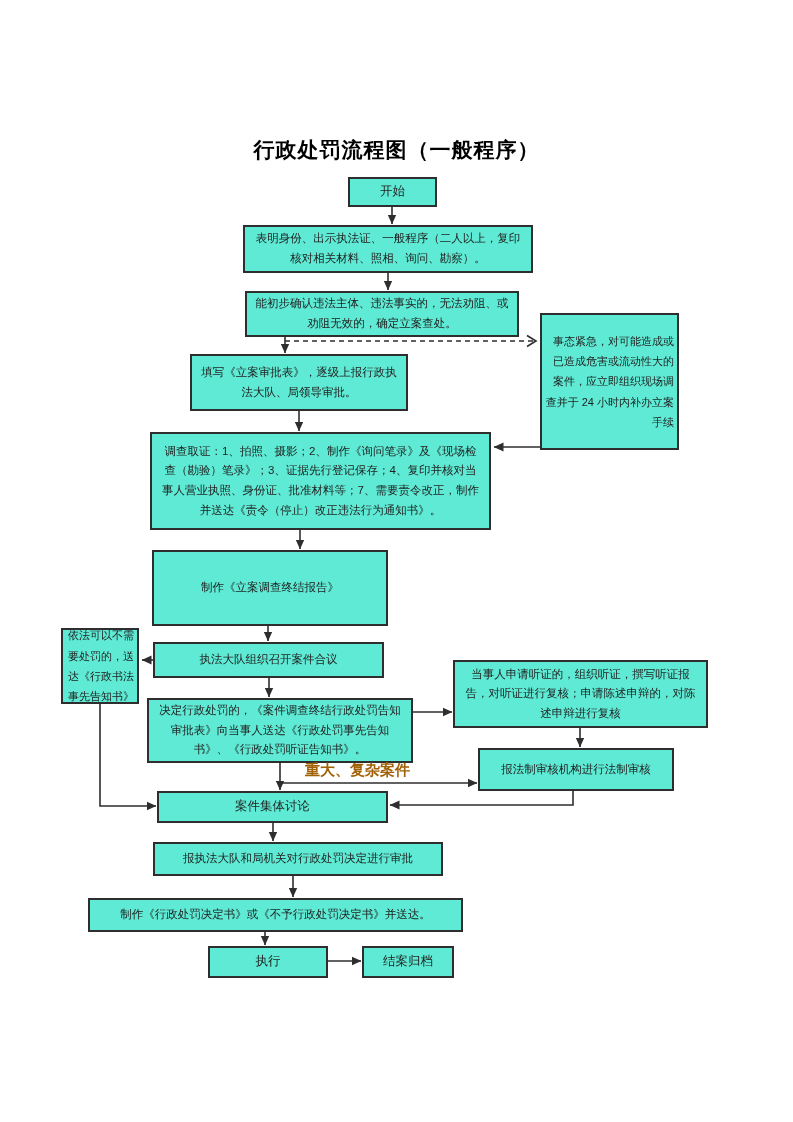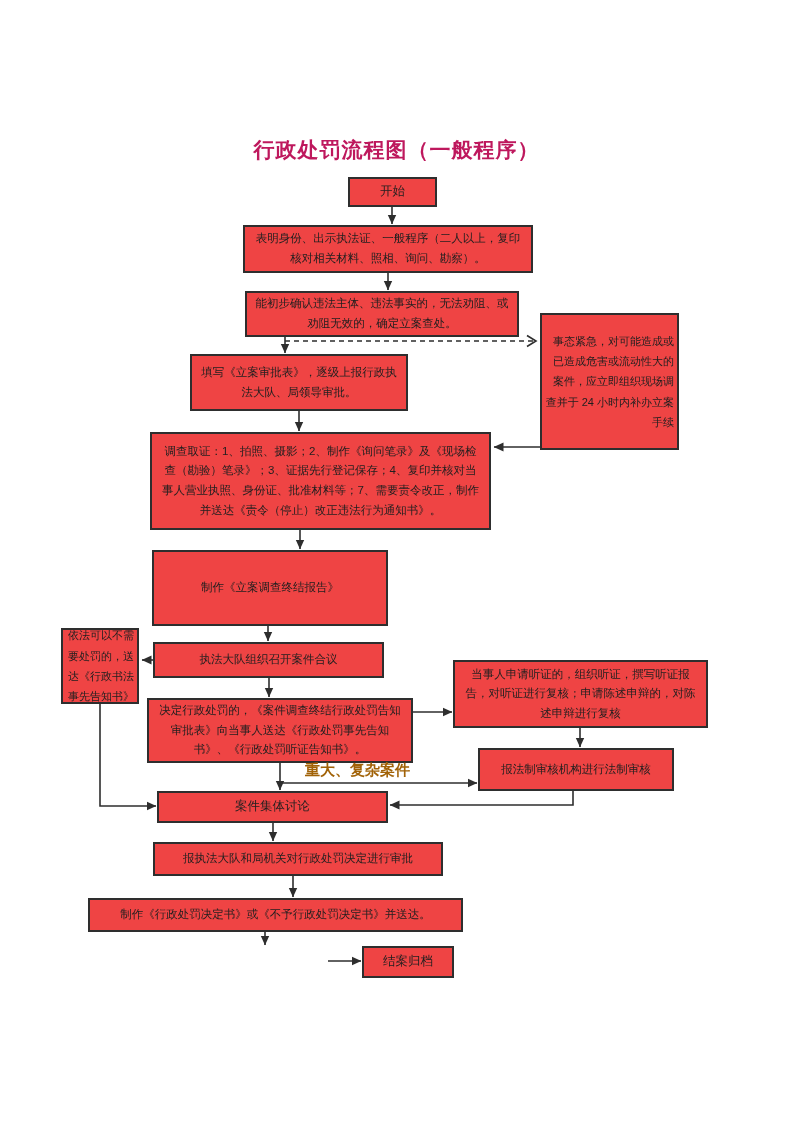--- a/index.html
+++ b/index.html
@@ -1,21 +1,21 @@
 <!DOCTYPE html>
 <html><head>
 <meta charset="utf-8">
 <style>
   html,body{margin:0;padding:0;background:#ffffff;}
   body{width:793px;height:1122px;font-family:"Liberation Sans","DejaVu Sans",sans-serif;}
   .page{position:relative;width:793px;height:1122px;background:#ffffff;overflow:hidden;}
   .title{position:absolute;left:0;top:136px;width:100%;margin:0;text-align:center;
-         font-size:21px;font-weight:bold;color:#be185d;letter-spacing:1px;}
+         font-size:21px;font-weight:bold;color:#000000;letter-spacing:1px;}
   svg.edges{position:absolute;left:0;top:0;}
-  .node{position:absolute;box-sizing:border-box;border:2px solid #2e2e2e;background:#ef4444;
+  .node{position:absolute;box-sizing:border-box;border:2px solid #2e2e2e;background:#5eead4;
         display:flex;align-items:center;justify-content:center;text-align:center;
         color:#1f1f1f;font-size:11.5px;line-height:1.7;padding:2px 7px;}
   .node.big{font-size:12.5px;}
   .node.tight{padding:2px 3px;font-size:11px;line-height:1.85;text-align:right;}
   .node.wide{padding:3px 9px;}
   .edge-label{position:absolute;color:#a16207;font-size:15px;font-weight:bold;
               white-space:nowrap;}
 </style>
 </head>
 <body>
@@ -80,18 +80,19 @@
   <div class="node" style="left:453px;top:660px;width:255px;height:68px">当事人申请听证的，组织听证，撰写听证报告，对听证进行复核；申请陈述申辩的，对陈述申辩进行复核</div>
 
   <div class="node" style="left:478px;top:748px;width:196px;height:43px">报法制审核机构进行法制审核</div>
 
   <div class="node big" style="left:157px;top:791px;width:231px;height:32px">案件集体讨论</div>
 
   <div class="node" style="left:153px;top:842px;width:290px;height:34px">报执法大队和局机关对行政处罚决定进行审批</div>
 
   <div class="node" style="left:88px;top:898px;width:375px;height:34px">制作《行政处罚决定书》或《不予行政处罚决定书》并送达。</div>
 
+  <div class="node big" style="left:208px;top:946px;width:120px;height:32px">执行</div>
 
   <div class="node big" style="left:362px;top:946px;width:92px;height:32px">结案归档</div>
 
   <div class="edge-label" style="left:305px;top:761px;">重大、复杂案件</div>
 
 </div>
 
 </body></html>

